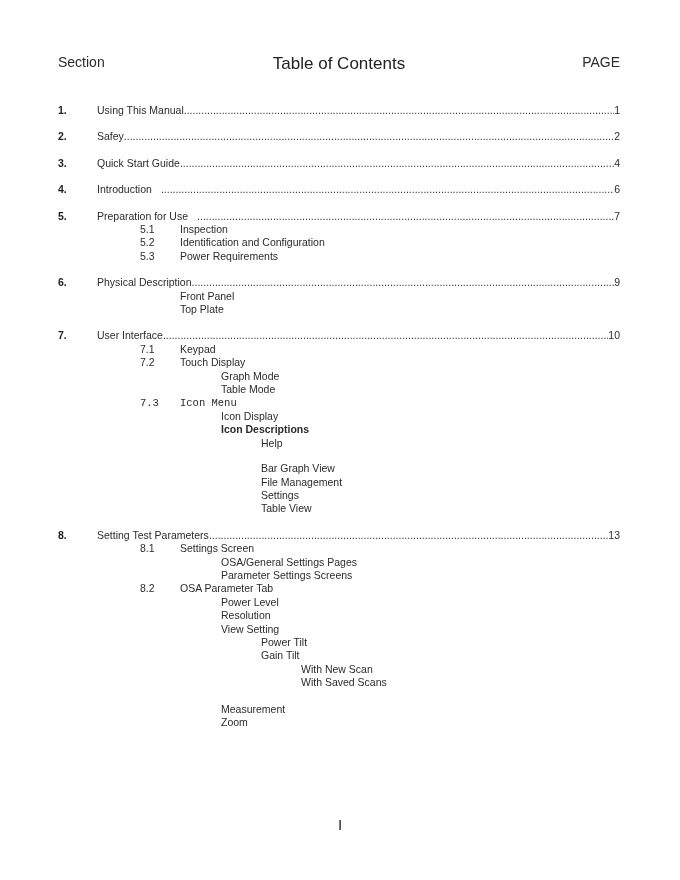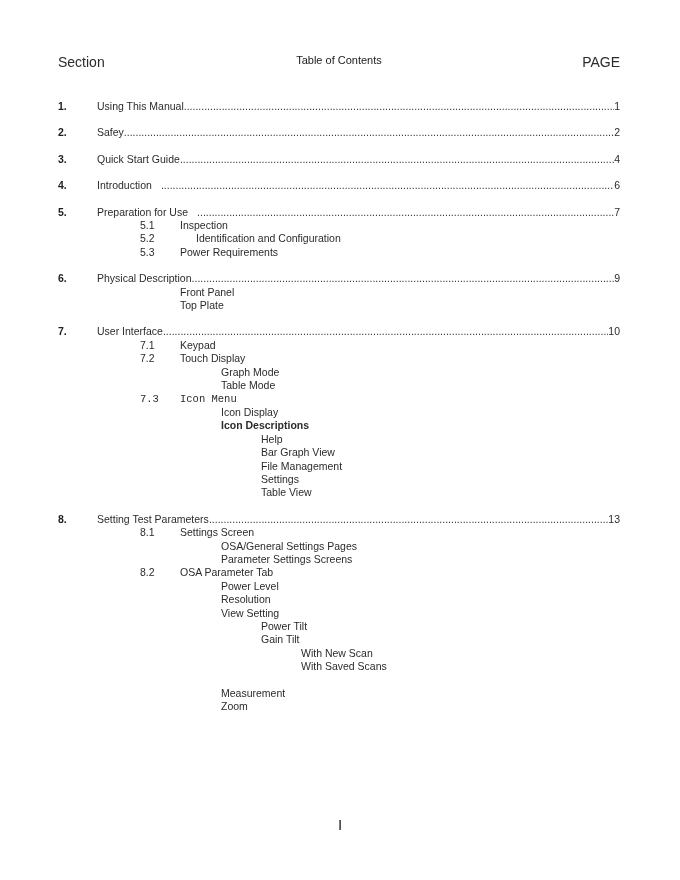--- a/index.html
+++ b/index.html
@@ -18,21 +18,21 @@
   }
   
   .toc-header {
     display: flex;
     align-items: flex-start;
     justify-content: space-between;
   }
   .hdr-side { flex: 1; font-size: 14px; color: #2b2b2b; }
   .hdr-side.right { text-align: right; }
   .toc-title {
-    font-size: 11px;
+    font-size: 17px;
     font-weight: 400;
     color: #222;
     margin: 0;
     white-space: nowrap;
   }
   
   .toc-list {
     margin-top: 30px;
     font-size: 10.5px;
     line-height: 13.4px;
@@ -109,21 +109,21 @@
         <div class="toc-row main" style="padding-left: 0px;">
           <span class="num d0">5.</span>
           <span class="title">Preparation for Use</span>
           <span class="leader gap">................................................................................................................................................................................................................................................</span>
           <span class="pagenum">7</span>
         </div>
         <div class="toc-row" style="padding-left: 82px; align-items: flex-end;">
           <span class="num d1">5.1</span>
           <span class="title">Inspection</span>
         </div>
-        <div class="toc-row" style="padding-left: 82px; gap: 16px;">
+        <div class="toc-row" style="padding-left: 82px;">
           <span class="num d1">5.2</span>
           <span class="title">Identification and Configuration</span>
         </div>
         <div class="toc-row" style="padding-left: 82px;">
           <span class="num d1">5.3</span>
           <span class="title">Power Requirements</span>
         </div>
         <div class="toc-row main" style="padding-left: 0px;">
           <span class="num d0">6.</span>
           <span class="title">Physical Description</span>
@@ -162,21 +162,21 @@
         </div>
         <div class="toc-row" style="padding-left: 163px;">
           <span class="title">Icon Display</span>
         </div>
         <div class="toc-row" style="padding-left: 163px; font-weight: bold;">
           <span class="title">Icon Descriptions</span>
         </div>
         <div class="toc-row" style="padding-left: 203px;">
           <span class="title">Help</span>
         </div>
-        <div class="toc-row" style="padding-left: 203px;">
+        <div class="toc-row" style="padding-left: 203px; margin-top: 12px;">
           <span class="title">Bar Graph View</span>
         </div>
         <div class="toc-row" style="padding-left: 203px;">
           <span class="title">File Management</span>
         </div>
         <div class="toc-row" style="padding-left: 203px;">
           <span class="title">Settings</span>
         </div>
         <div class="toc-row" style="padding-left: 203px;">
           <span class="title">Table View</span>

